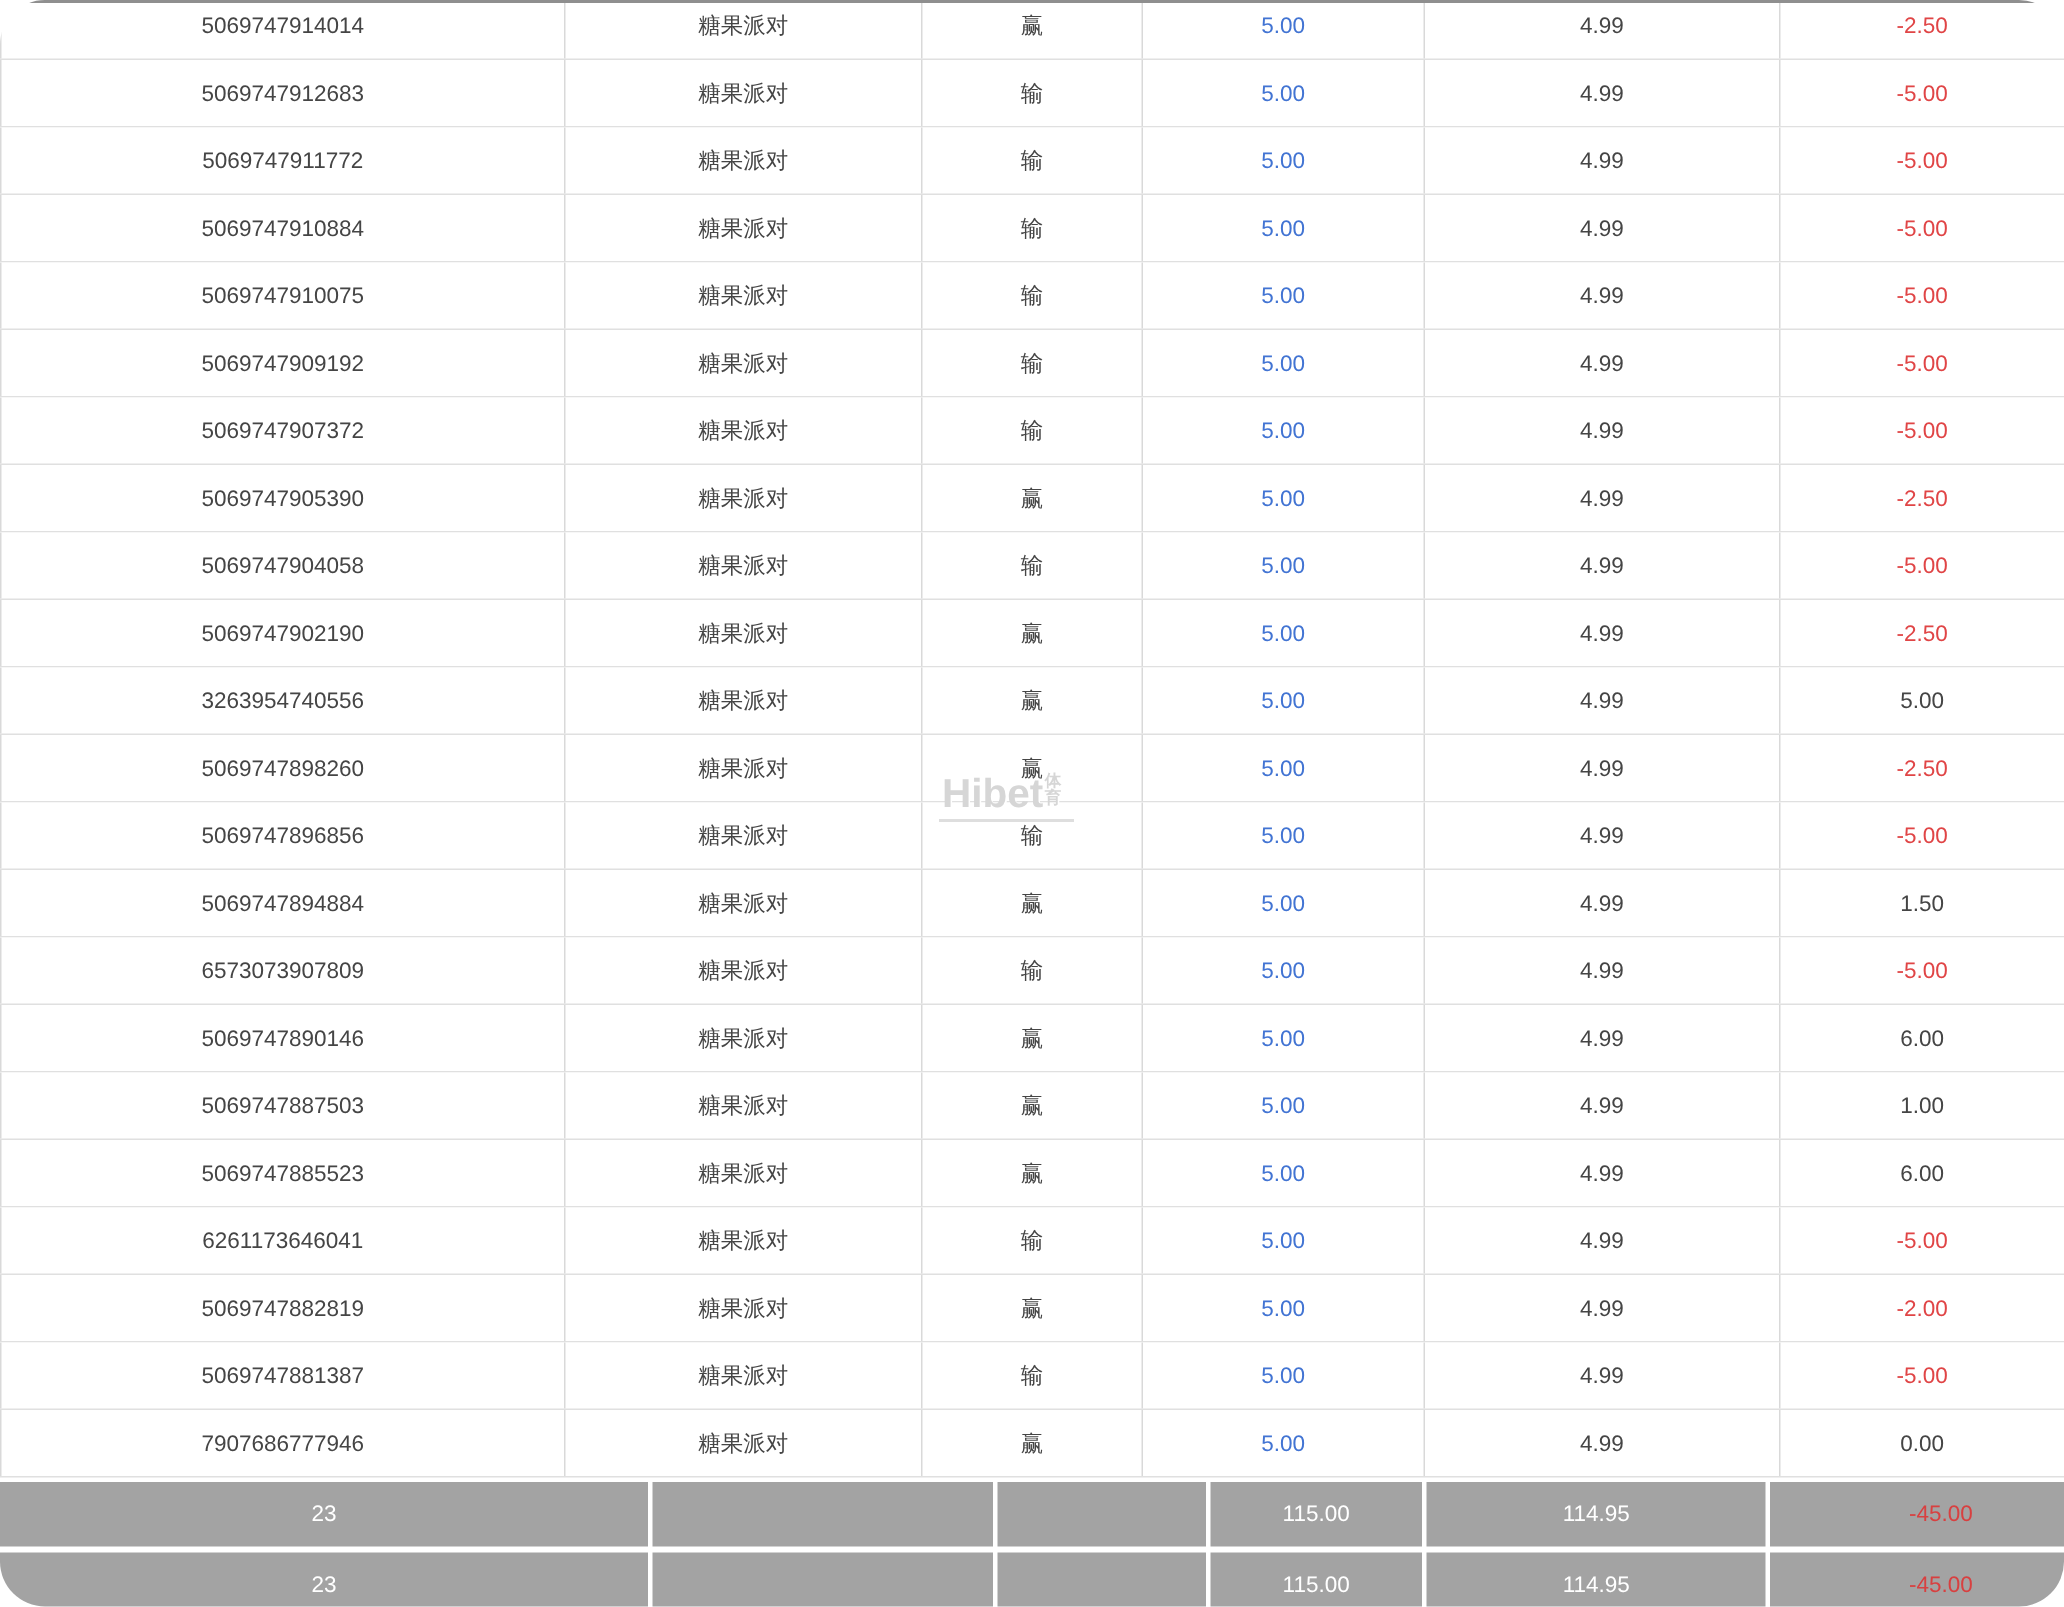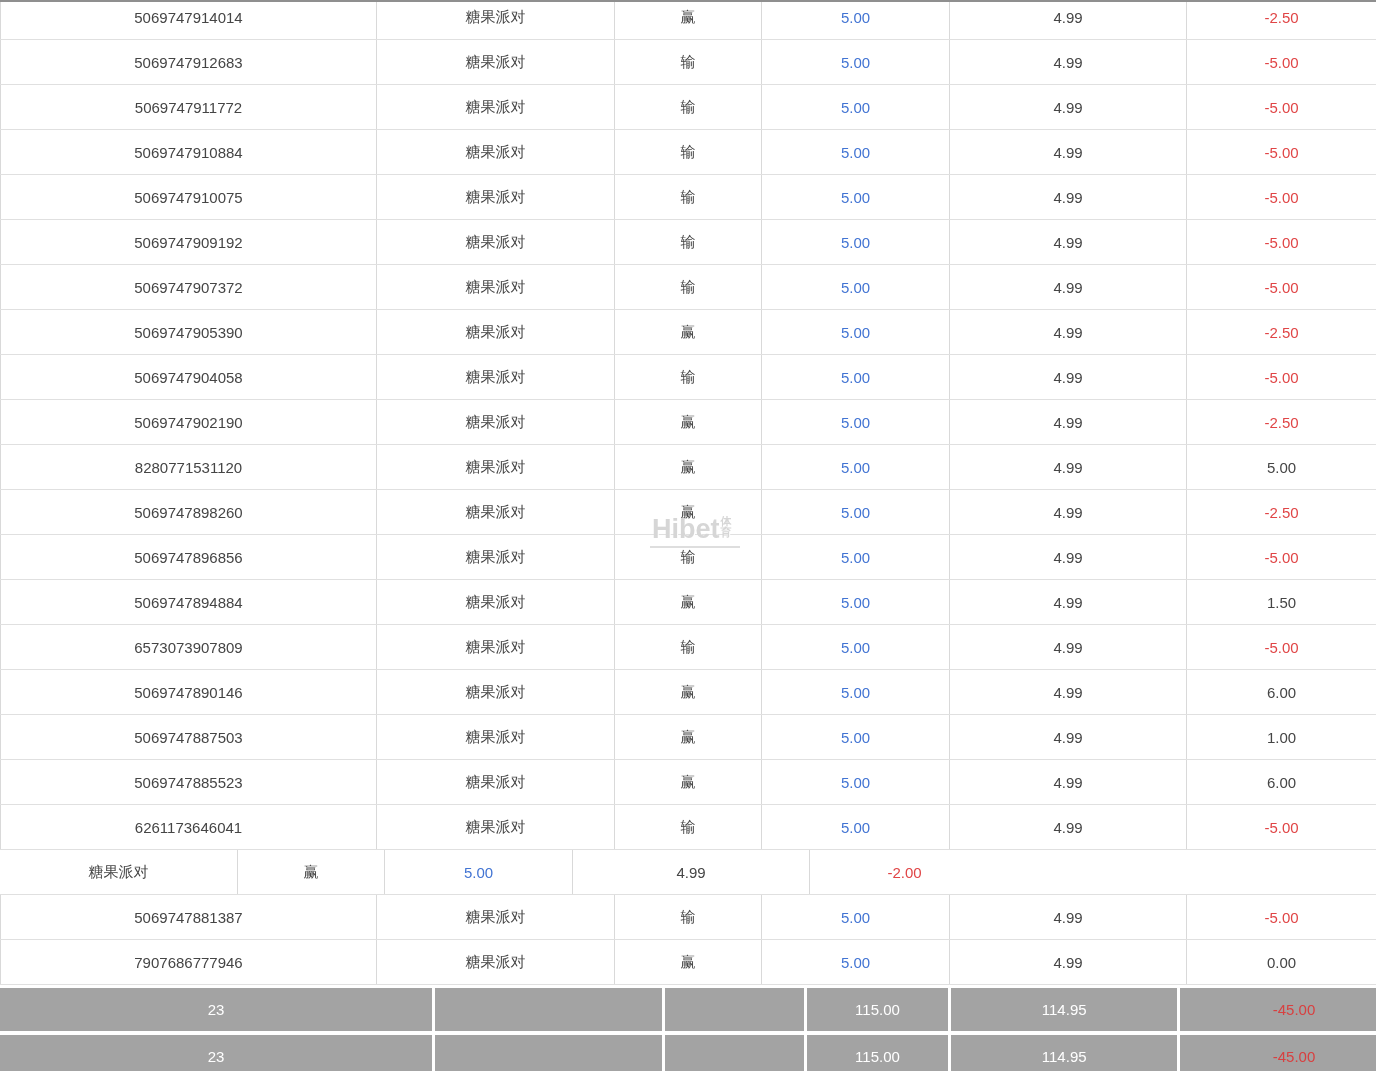--- a/index.html
+++ b/index.html
@@ -2,21 +2,21 @@
 <html><head>
 <meta charset="utf-8">
 <style>
   html, body { margin: 0; padding: 0; }
   body {
     width: 1376px; height: 1071px; overflow: hidden;
     background: #ffffff;
     font-family: "Liberation Sans", "DejaVu Sans", sans-serif;
     color: #454545;
   }
-  #app { position: relative; width: 1376px; height: 1071px; overflow: hidden; }
+  #app { position: relative; width: 1376px; height: 1071px; overflow: hidden; border-radius: 30px; }
 
   
   .top-edge {
     position: absolute; top: 0; left: 0; width: 100%; height: 2px;
     background: #8f8f8f; z-index: 3;
   }
 
   
   #rows { position: absolute; top: -5px; left: 0; width: 1376px; }
   .row {
@@ -47,21 +47,21 @@
   .srow .c-order  { width: 448px; border: none; }
   .srow .c-game   { width: 235px; }
   .srow .c-result { width: 144px; }
   .srow .c-bet    { width: 147px; color: #ffffff; cursor: default; }
   .srow .c-valid  { width: 234px; text-align: center; }
   .srow .c-profit { width: 202px; padding-left: 32px; }
   .srow .c-profit.sneg { color: #d84040; }
 
   
   .watermark {
-    position: absolute; left: 650px; top: 516px; z-index: 2;
+    position: absolute; left: 626px; top: 516px; z-index: 2;
     color: #d6d6d6; font-weight: bold; font-size: 27px; line-height: 27px;
     text-shadow: 1px 1px 0 #ffffff;
     border-bottom: 2px solid #dedede; padding: 0 6px 3px 2px;
     white-space: nowrap; pointer-events: none;
   }
   .wm-suffix {
     display: inline-block; width: 13px; font-size: 11px; line-height: 11px;
     vertical-align: top; white-space: normal; word-break: break-all;
     font-weight: bold; margin-left: 1px;
   }
@@ -156,21 +156,21 @@
   <div class="row">
     <div class="cell c-order">5069747902190</div>
     <div class="cell c-game">糖果派对</div>
     <div class="cell c-result">赢</div>
     <div class="cell c-bet">5.00</div>
     <div class="cell c-valid">4.99</div>
     <div class="cell c-profit neg">-2.50</div>
   </div>
 
   <div class="row">
-    <div class="cell c-order">8280771531120</div>
+    <div class="cell c-order">3263954740556</div>
     <div class="cell c-game">糖果派对</div>
     <div class="cell c-result">赢</div>
     <div class="cell c-bet">5.00</div>
     <div class="cell c-valid">4.99</div>
     <div class="cell c-profit">5.00</div>
   </div>
 
   <div class="row">
     <div class="cell c-order">5069747898260</div>
     <div class="cell c-game">糖果派对</div>
@@ -237,20 +237,21 @@
   <div class="row">
     <div class="cell c-order">6261173646041</div>
     <div class="cell c-game">糖果派对</div>
     <div class="cell c-result">输</div>
     <div class="cell c-bet">5.00</div>
     <div class="cell c-valid">4.99</div>
     <div class="cell c-profit neg">-5.00</div>
   </div>
 
   <div class="row">
+    <div class="cell c-order">5069747882819</div>
     <div class="cell c-game">糖果派对</div>
     <div class="cell c-result">赢</div>
     <div class="cell c-bet">5.00</div>
     <div class="cell c-valid">4.99</div>
     <div class="cell c-profit neg">-2.00</div>
   </div>
 
   <div class="row">
     <div class="cell c-order">5069747881387</div>
     <div class="cell c-game">糖果派对</div>

